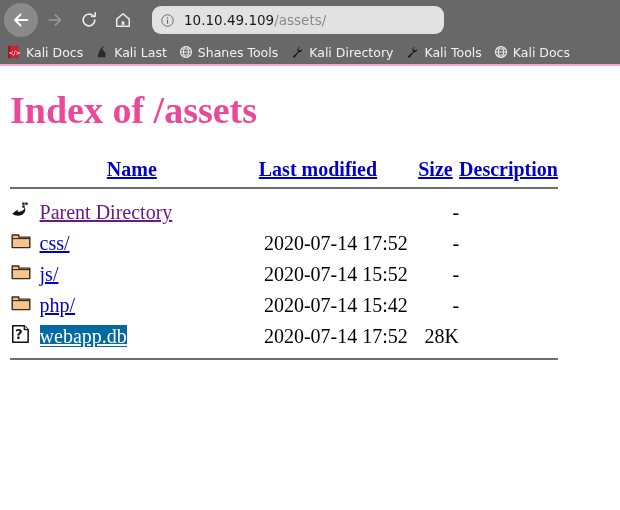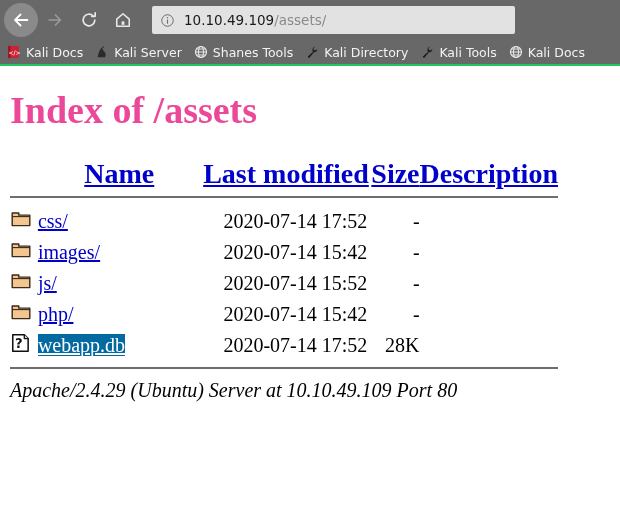--- a/index.html
+++ b/index.html
@@ -37,25 +37,25 @@
     border-radius: 50%;
     flex: 0 0 auto;
   }
   .nav-btn.active-bg {
     background: #8a8a8a;
   }
   .nav-btn svg { display: block; }
 
   .url-bar {
     flex: 0 0 auto;
-    width: 363px;
+    width: 292px;
     margin-left: 12px;
     height: 28px;
     background: #e2e2e2;
-    border-radius: 2px;
+    border-radius: 9px;
     display: flex;
     align-items: center;
     padding: 0 8px;
     box-sizing: border-box;
   }
   .url-info-icon {
     flex: 0 0 auto;
     margin-right: 9px;
     display: flex;
     align-items: center;
@@ -69,21 +69,21 @@
   }
   .url-text .url-path { color: #8a8a8a; }
 
   
   .bookmark-bar {
     height: 26px;
     display: flex;
     align-items: center;
     padding-left: 6px;
     box-sizing: border-box;
-    border-bottom: 2px solid #22c55e;
+    border-bottom: 2px solid #f9a8d4;
     overflow: hidden;
   }
   .bookmark {
     display: flex;
     align-items: center;
     flex: 0 0 auto;
     margin-right: 11px;
     white-space: nowrap;
   }
   .bookmark-ico {
@@ -132,21 +132,21 @@
     vertical-align: middle;
   }
 
   th.col-head {
     padding-bottom: 3px;
   }
   th.col-head a {
     color: #0000cc;
     text-decoration: underline;
     font-weight: bold;
-    font-size: 28px;
+    font-size: 20px;
   }
 
   .c-icon  { width: 30px; text-align: left; }
   .c-name  { width: 190px; text-align: left; }
   .c-date  { width: 190px; text-align: right; padding-right: 4px !important; }
   .c-size  { width: 48px;  text-align: right; }
   .c-desc  { width: 90px;  text-align: left; }
 
   th.c-name { text-align: center; }
   th.c-date { text-align: center; padding-right: 0 !important; }
@@ -255,21 +255,21 @@
       <span class="bookmark-label">Kali Docs</span>
     </div>
 
     <div class="bookmark">
       <span class="bookmark-ico">
         <svg width="14" height="14" viewBox="0 0 16 16">
           <path d="M3 14 C4 8 6 4 8.5 2 C8 5 9.5 6.5 11 8 C12.5 9.5 12.5 12 11.5 14 Z" fill="#2b2b2b"></path>
           <path d="M8.4 2.2 L10.6 1.2 L9.6 3.4 Z" fill="#2b2b2b"></path>
         </svg>
       </span>
-      <span class="bookmark-label">Kali Server</span>
+      <span class="bookmark-label">Kali Last</span>
     </div>
 
     <div class="bookmark">
       <span class="bookmark-ico">
         <svg width="14" height="14" viewBox="0 0 16 16">
           <circle cx="8" cy="8" r="6.3" fill="none" stroke="#f0f0f0" stroke-width="1.3"></circle>
           <ellipse cx="8" cy="8" rx="2.9" ry="6.3" fill="none" stroke="#f0f0f0" stroke-width="1.1"></ellipse>
           <line x1="1.7" y1="8" x2="14.3" y2="8" stroke="#f0f0f0" stroke-width="1.1"></line>
           <line x1="2.9" y1="4.6" x2="13.1" y2="4.6" stroke="#f0f0f0" stroke-width="1"></line>
           <line x1="2.9" y1="11.4" x2="13.1" y2="11.4" stroke="#f0f0f0" stroke-width="1"></line>
@@ -335,55 +335,58 @@
           <a href="#">Description</a>
         </th>
       </tr>
 
       <tr class="rule-row">
         <td colspan="5">
           <hr class="sep">
         </td>
       </tr>
 
+      <tr class="file-row">
+        <td class="c-icon">
+          <span class="ico-wrap">
+            <svg width="22" height="22" viewBox="0 0 20 20">
+              <path d="M2 13.5 L7 9.5 L7 11.6 C11 11.6 13 10 13.4 7.2
+                       C14.6 9.8 13.6 13.2 10.4 14.6 C8 15.7 4.5 15.4 2 13.5 Z" fill="#111"></path>
+              <rect x="11.2" y="3.2" width="2.1" height="2.1" fill="#111"></rect>
+              <rect x="13.9" y="3.2" width="2.1" height="2.1" fill="#111"></rect>
+              <rect x="11.2" y="5.8" width="2.1" height="2.1" fill="#111"></rect>
+            </svg>
+          </span>
+        </td>
+        <td class="c-name">
+          <a href="#" class="link-parent">Parent Directory</a>
+        </td>
+        <td class="c-date date-cell"></td>
+        <td class="c-size size-cell">-</td>
+        <td class="c-desc"></td>
+      </tr>
 
       <tr class="file-row">
         <td class="c-icon">
           <span class="ico-wrap">
             <svg width="22" height="22" viewBox="0 0 20 20">
               <path d="M2 4.5 H8 V6.5 H18 V16 H2 Z" fill="#f3c58f" stroke="#3b2b18" stroke-width="1.3" stroke-linejoin="round"></path>
               <path d="M2 7.8 H18" stroke="#3b2b18" stroke-width="1"></path>
             </svg>
           </span>
         </td>
         <td class="c-name">
           <a href="#" class="link-dir">css/</a>
         </td>
         <td class="c-date date-cell">2020-07-14 17:52</td>
         <td class="c-size size-cell">-</td>
         <td class="c-desc"></td>
       </tr>
 
 
-      <tr class="file-row">
-        <td class="c-icon">
-          <span class="ico-wrap">
-            <svg width="22" height="22" viewBox="0 0 20 20">
-              <path d="M2 4.5 H8 V6.5 H18 V16 H2 Z" fill="#f3c58f" stroke="#3b2b18" stroke-width="1.3" stroke-linejoin="round"></path>
-              <path d="M2 7.8 H18" stroke="#3b2b18" stroke-width="1"></path>
-            </svg>
-          </span>
-        </td>
-        <td class="c-name">
-          <a href="#" class="link-dir">images/</a>
-        </td>
-        <td class="c-date date-cell">2020-07-14 15:42</td>
-        <td class="c-size size-cell">-</td>
-        <td class="c-desc"></td>
-      </tr>
 
       <tr class="file-row">
         <td class="c-icon">
           <span class="ico-wrap">
             <svg width="22" height="22" viewBox="0 0 20 20">
               <path d="M2 4.5 H8 V6.5 H18 V16 H2 Z" fill="#f3c58f" stroke="#3b2b18" stroke-width="1.3" stroke-linejoin="round"></path>
               <path d="M2 7.8 H18" stroke="#3b2b18" stroke-width="1"></path>
             </svg>
           </span>
         </td>
@@ -431,14 +434,13 @@
       </tr>
 
       <tr class="rule-row">
         <td colspan="5">
           <hr class="sep">
         </td>
       </tr>
     </tbody>
   </table>
 
-  <div class="footer-text">Apache/2.4.29 (Ubuntu) Server at 10.10.49.109 Port 80</div>
 </div>
 
 </body></html>

